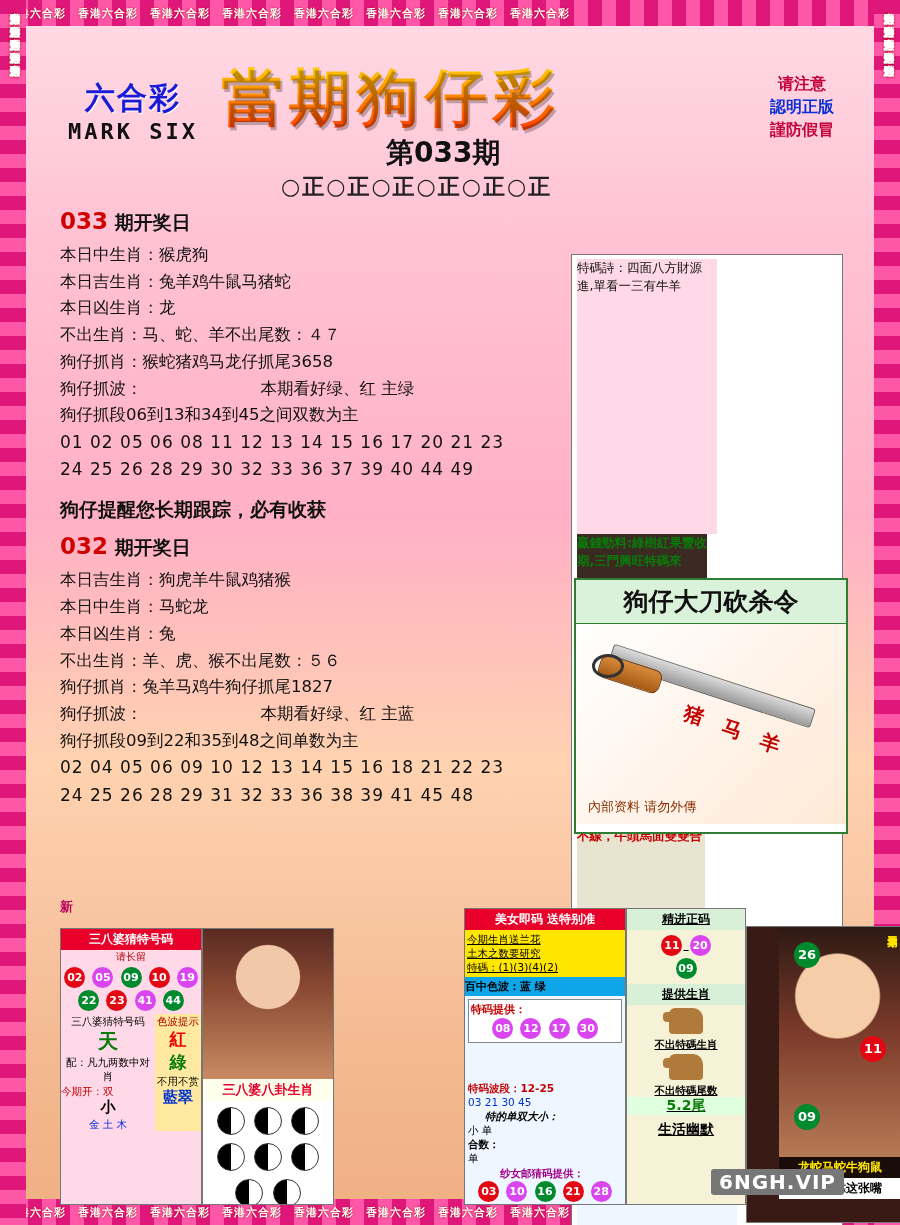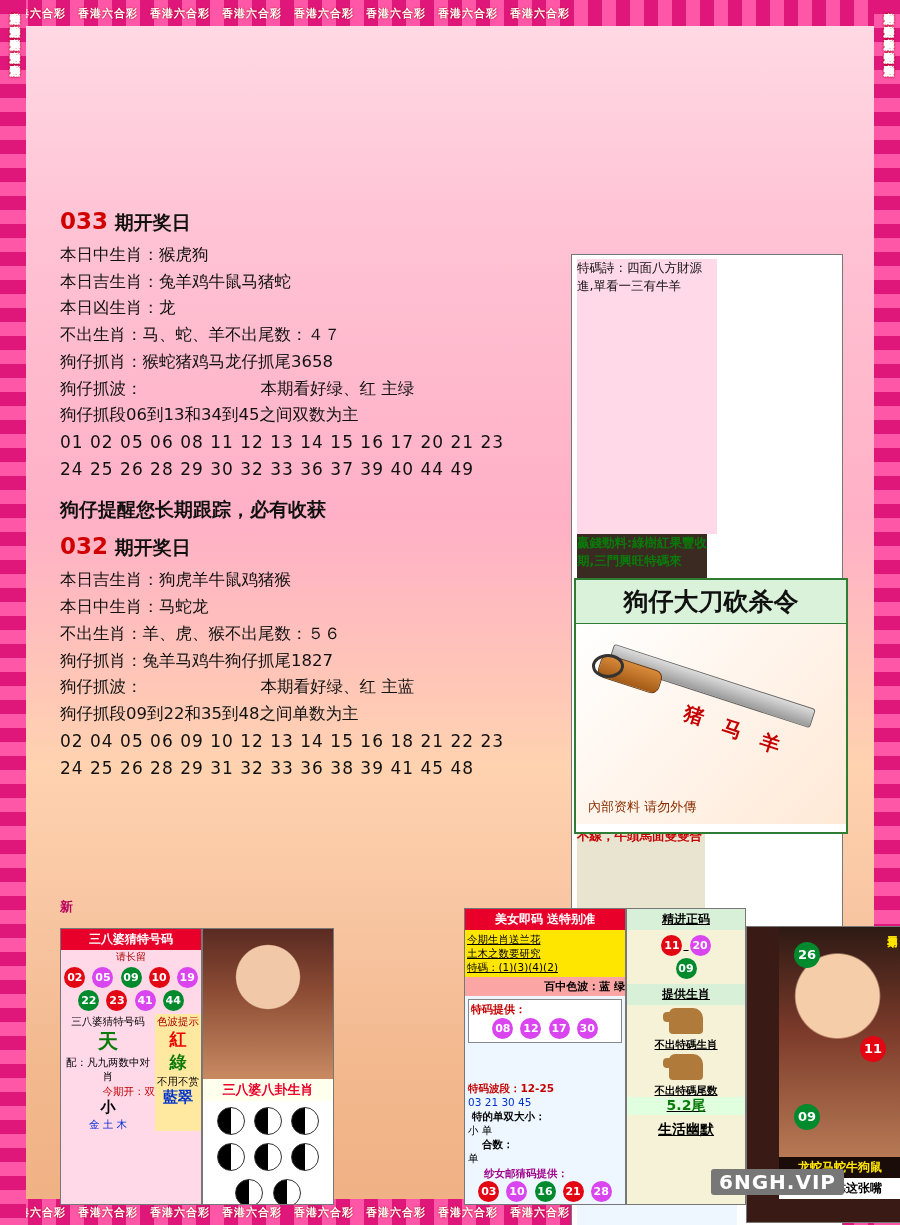--- a/index.html
+++ b/index.html
@@ -94,21 +94,21 @@
   .yin{display:inline-block;width:26px;height:26px;border-radius:50%;
       background:linear-gradient(90deg,#000 50%,#fff 50%);border:1px solid #333;margin:2px;}
   .ladyimg{width:100%;height:100%;background:
       radial-gradient(circle at 50% 32%,#f2c9a8 0 26%,rgba(242,201,168,0) 27%),
       linear-gradient(180deg,#5a2a22 0%,#8a4a33 40%,#c98a63 100%);}
   .lady2{width:100%;height:100%;background:
       radial-gradient(circle at 48% 30%,#f5cda9 0 24%,rgba(0,0,0,0) 25%),
       linear-gradient(180deg,#2d1a14 0%,#7b3a2a 45%,#b77a55 100%);}
   .sm-sect{border:1px solid #888;margin:3px;padding:2px;background:#fff;}
   .greenbar{background:#d8f0d8;text-align:center;font-size:12px;font-weight:bold;padding:2px 0;}
-  .bluebar{background:#fca5a5;text-align:right;font-size:11px;font-weight:bold;padding:2px 0;}
+  .bluebar{background:#0ea5e9;text-align:left;font-size:11px;font-weight:bold;padding:2px 0;}
   .dog{width:34px;height:26px;background:#b07a3a;border-radius:6px 10px 4px 4px;margin:3px auto;position:relative;}
   .dog:after{content:"";position:absolute;left:-6px;top:4px;width:12px;height:10px;background:#b07a3a;border-radius:4px;}
 </style>
 </head>
 <body>
 
 <div class="page">
 
   <div class="border-top">
     <span class="btxt">香港六合彩　香港六合彩　香港六合彩　香港六合彩　香港六合彩　香港六合彩　香港六合彩　香港六合彩</span>
@@ -118,20 +118,34 @@
   </div>
   <div class="border-left">
     <div class="vtxt">香港六合彩 香港六合彩 香港六合彩 香港六合彩 香港六合彩</div>
   </div>
   <div class="border-right">
     <div class="vtxt">香港六合彩 香港六合彩 香港六合彩 香港六合彩 香港六合彩</div>
   </div>
 
   <div class="content">
 
+    <div class="hdr">
+      <div class="logo">
+        <div class="l1">六合彩</div>
+        <div class="l2">MARK SIX</div>
+      </div>
+      <div class="bigtitle">當期狗仔彩</div>
+      <div class="issue">第033期</div>
+      <div class="notice">
+        <div>请注意</div>
+        <div class="b">認明正版</div>
+        <div>謹防假冒</div>
+      </div>
+      <div class="zheng">○正○正○正○正○正○正</div>
+    </div>
 
     <div class="left">
 
       <div class="sect-title">
         <span class="num">033</span>
         <span>期开奖日</span>
       </div>
       <div class="row"><span>本日中生肖：</span><span>猴虎狗</span></div>
       <div class="row"><span>本日吉生肖：</span><span>兔羊鸡牛鼠马猪蛇</span></div>
       <div class="row"><span>本日凶生肖：</span><span>龙</span></div>
@@ -143,20 +157,21 @@
       <div class="nums">24 25 26 28 29 30 32 33 36 37 39 40 44 49</div>
 
       <div class="remind">狗仔提醒您长期跟踪，必有收获</div>
 
       <div class="sect-title">
         <span class="num">032</span>
         <span>期开奖日</span>
       </div>
       <div class="row"><span>本日吉生肖：</span><span>狗虎羊牛鼠鸡猪猴</span></div>
       <div class="row"><span>本日中生肖：</span><span>马蛇龙</span></div>
+      <div class="row"><span>本日凶生肖：</span><span>兔</span></div>
       <div class="row"><span>不出生肖：</span><span>羊、虎、猴不出尾数：５６</span></div>
       <div class="row"><span>狗仔抓肖：</span><span>兔羊马鸡牛狗仔抓尾1827</span></div>
       <div class="row"><span>狗仔抓波：</span><span class="pushright">本期看好绿、红  主蓝</span></div>
       <div class="row"><span>狗仔抓段</span><span>09到22和35到48之间单数为主</span></div>
       <div class="nums">02 04 05 06 09 10 12 13 14 15 16 18 21 22 23</div>
       <div class="nums">24 25 26 28 29 31 32 33 36 38 39 41 45 48</div>
     </div>
 
     <div class="right">
       <div class="poem">
@@ -197,21 +212,21 @@
           <span class="ball b-green">22</span>
           <span class="ball b-red">23</span>
           <span class="ball b-blue">41</span>
           <span class="ball b-green">44</span>
         </div>
         <div style="display:flex;">
           <div style="flex:1;">
             <div class="mini" style="text-align:center;">三八婆猜特号码</div>
             <div style="text-align:center;font-size:20px;font-weight:bold;color:#0a7a0a;">天</div>
             <div class="mini" style="text-align:center;">配：凡九两数中对肖</div>
-            <div class="mini" style="text-align:right;color:#c40000;">今期开：双</div>
+            <div class="mini" style="text-align:left;color:#c40000;">今期开：双</div>
             <div style="text-align:center;font-size:15px;font-weight:bold;">小</div>
             <div class="mini" style="text-align:center;color:#0a2fd8;">金 土 木</div>
           </div>
           <div style="width:46px;background:#ffe9a0;">
             <div class="mini" style="text-align:center;color:#a00;">色波提示</div>
             <div style="text-align:center;font-size:17px;font-weight:bold;color:#e00;">紅</div>
             <div style="text-align:center;font-size:17px;font-weight:bold;color:#0a7a0a;">綠</div>
             <div class="mini" style="text-align:center;">不用不赏</div>
             <div style="text-align:center;font-size:15px;font-weight:bold;color:#0033cc;">藍翠</div>
           </div>
@@ -248,25 +263,25 @@
           <div style="font-size:11px;font-weight:bold;color:#c40000;">特码提供：</div>
           <div style="text-align:center;">
             <span class="ball b-blue">08</span>
             <span class="ball b-blue">12</span>
             <span class="ball b-blue">17</span>
             <span class="ball b-blue">30</span>
           </div>
         </div>
         <div class="mini" style="padding:0 3px;font-weight:bold;color:#c40000;margin-top:38px;">特码波段：12-25</div>
         <div class="mini" style="padding:0 3px;color:#0033cc;">03 21 30 45</div>
-        <div class="mini" style="padding:0 7px;font-weight:bold;">特的单双大小：</div>
+        <div class="mini" style="padding:0 20px;font-weight:bold;font-style:italic;">特的单双大小：</div>
         <div class="mini" style="padding:0 3px;">小 单</div>
-        <div class="mini" style="padding:0 17px;font-weight:bold;">合数：</div>
+        <div class="mini" style="padding:0 3px;font-weight:bold;">合数：</div>
         <div class="mini" style="padding:0 3px;">单</div>
-        <div class="mini" style="padding:0 19px;font-weight:bold;color:#a0008a;">纱女邮猜码提供：</div>
+        <div class="mini" style="padding:0 19px;font-weight:bold;color:#a0008a;margin-left:16px;">纱女邮猜码提供：</div>
         <div style="text-align:center;">
           <span class="ball b-red">03</span>
           <span class="ball b-blue">10</span>
           <span class="ball b-green">16</span>
           <span class="ball b-red">21</span>
           <span class="ball b-blue">28</span>
         </div>
         <div class="mini" style="padding:0 3px;">高機率復式三中二：05 12 17 29 36 41</div>
       </div>
 

